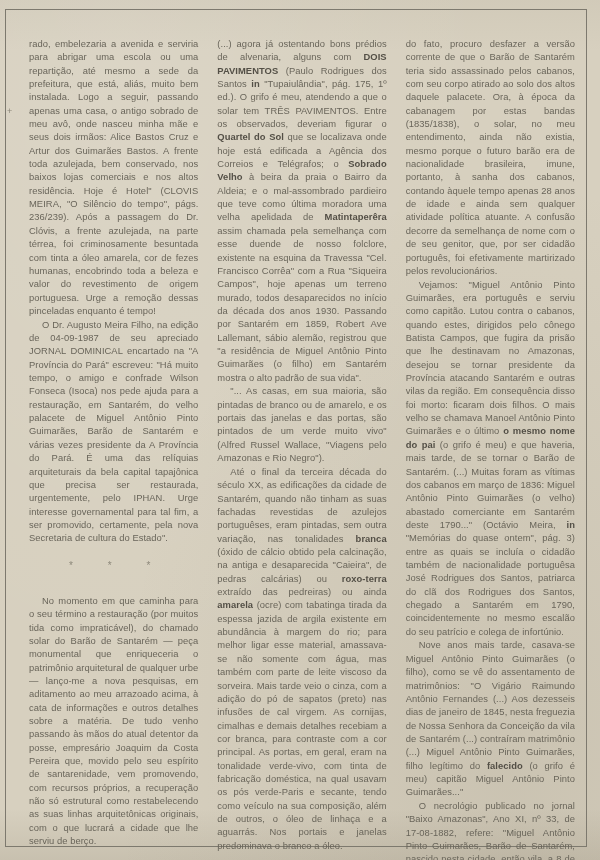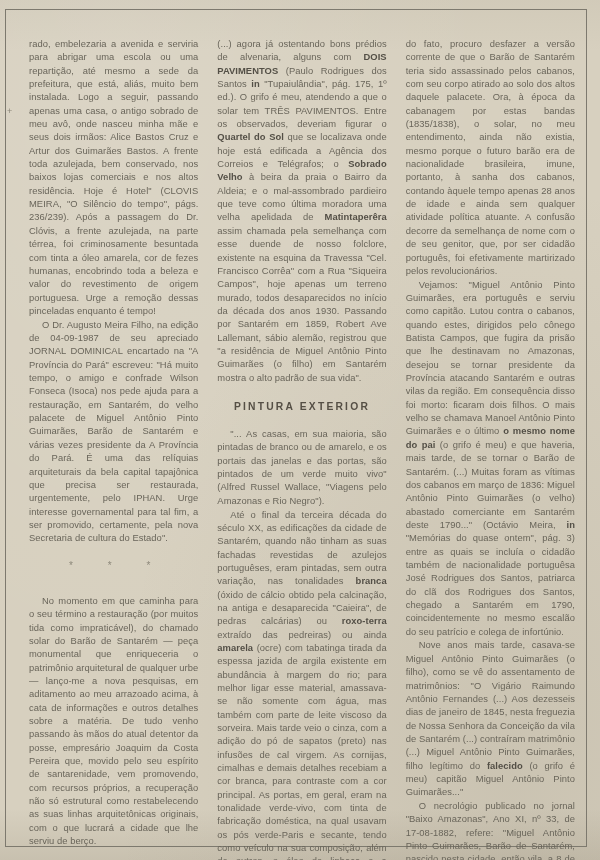--- a/index.html
+++ b/index.html
@@ -60,21 +60,20 @@
 
 <div class="columns">
   <div class="column">
       <p class="para"><span>rado, embelezaria a avenida e serviria para abrigar uma escola ou uma repartição, até mesmo a sede da prefeitura, que está, aliás, muito bem instalada. Logo a seguir, passando apenas uma casa, o antigo sobrado de meu avô, onde nasceu minha mãe e seus dois irmãos: Alice Bastos Cruz e Artur dos Guimarães Bastos. A frente toda azulejada, bem conservado, nos baixos lojas comerciais e nos altos residência. Hoje é Hotel" (CLOVIS MEIRA, "O Silêncio do tempo", págs. 236/239). Após a passagem do Dr. Clóvis, a frente azulejada, na parte térrea, foi criminosamente besuntada com tinta a óleo amarela, cor de fezes humanas, encobrindo toda a beleza e valor do revestimento de origem portuguesa. Urge a remoção dessas pinceladas enquanto é tempo!</span></p>
       <p class="para indent"><span>O Dr. Augusto Meira Filho, na edição de 04-09-1987 de seu apreciado JORNAL DOMINICAL encartado na "A Província do Pará" escreveu: "Há muito tempo, o amigo e confrade Wilson Fonseca (Isoca) nos pede ajuda para a restauração, em Santarém, do velho palacete de Miguel Antônio Pinto Guimarães, Barão de Santarém e várias vezes presidente da A Província do Pará. É uma das relíquias arquiteturais da bela capital tapajônica que precisa ser restaurada, urgentemente, pelo IPHAN. Urge interesse governamental para tal fim, a ser promovido, certamente, pela nova Secretaria de cultura do Estado".</span></p>
       <div class="separator">* * *</div>
       <p class="para indent"><span>No momento em que caminha para o seu término a restauração (por muitos tida como impraticável), do chamado solar do Barão de Santarém — peça monumental que enriqueceria o patrimônio arquitetural de qualquer urbe — lanço-me a nova pesquisas, em aditamento ao meu arrazoado acima, à cata de informações e outros detalhes sobre a matéria. De tudo venho passando às mãos do atual detentor da posse, empresário Joaquim da Costa Pereira que, movido pelo seu espírito de santarenidade, vem promovendo, com recursos próprios, a recuperação não só estrutural como restabelecendo as suas linhas arquitetônicas originais, com o que lucrará a cidade que lhe serviu de berço.</span></p>
     </div>
   <div class="column">
       <p class="para"><span>(...) agora já ostentando bons prédios de alvenaria, alguns com </span><span class="bold">DOIS PAVIMENTOS</span><span> (Paulo Rodrigues dos Santos </span><span class="bold">in</span><span> "Tupaiulândia", pág. 175, 1º ed.). O grifo é meu, atendendo a que o solar tem TRÊS PAVIMENTOS. Entre os observados, deveriam figurar o </span><span class="bold">Quartel do Sol</span><span> que se localizava onde hoje está edificada a Agência dos Correios e Telégrafos; o </span><span class="bold">Sobrado Velho</span><span> à beira da praia o Bairro da Aldeia; e o mal-assombrado pardieiro que teve como última moradora uma velha apelidada de </span><span class="bold">Matintaperêra</span><span> assim chamada pela semelhança com esse duende de nosso folclore, existente na esquina da Travessa "Cel. Francisco Corrêa" com a Rua "Siqueira Campos", hoje apenas um terreno murado, todos desaparecidos no início da década dos anos 1930. Passando por Santarém em 1859, Robert Ave Lallemant, sábio alemão, registrou que "a residência de Miguel Antônio Pinto Guimarães (o filho) em Santarém mostra o alto padrão de sua vida".</span></p>
-      <h3 class="heading">PINTURA EXTERIOR</h3>
       <p class="para indent"><span>"... As casas, em sua maioria, são pintadas de branco ou de amarelo, e os portais das janelas e das portas, são pintados de um verde muito vivo" (Alfred Russel Wallace, "Viagens pelo Amazonas e Rio Negro").</span></p>
       <p class="para indent"><span>Até o final da terceira década do século XX, as edificações da cidade de Santarém, quando não tinham as suas fachadas revestidas de azulejos portuguêses, eram pintadas, sem outra variação, nas tonalidades </span><span class="bold">branca</span><span> (óxido de cálcio obtido pela calcinação, na antiga e desaparecida "Caieira", de pedras calcárias) ou </span><span class="bold">roxo-terra</span><span> extraído das pedreiras) ou ainda </span><span class="bold">amarela</span><span> (ocre) com tabatinga tirada da espessa jazida de argila existente em abundância à margem do rio; para melhor ligar esse material, amassava-se não somente com água, mas também com parte de leite viscoso da sorveira. Mais tarde veio o cinza, com a adição do pó de sapatos (preto) nas infusões de cal virgem. As cornijas, cimalhas e demais detalhes recebiam a cor branca, para contraste com a cor principal. As portas, em geral, eram na tonalidade verde-vivo, com tinta de fabricação doméstica, na qual usavam os pós verde-Paris e secante, tendo como veículo na sua composição, além de outros, o óleo de linhaça e a aguarrás. Nos portais e janelas predominava o branco a óleo.</span></p>
     </div>
   <div class="column">
       <p class="para"><span>do fato, procuro desfazer a versão corrente de que o Barão de Santarém teria sido assassinado pelos cabanos, com seu corpo atirado ao solo dos altos daquele palacete. Ora, à época da cabanagem por estas bandas (1835/1838), o solar, no meu entendimento, ainda não existia, mesmo porque o futuro barão era de nacionalidade brasileira, imune, portanto, à sanha dos cabanos, contando àquele tempo apenas 28 anos de idade e ainda sem qualquer atividade política atuante. A confusão decorre da semelhança de nome com o de seu genitor, que, por ser cidadão português, foi efetivamente martirizado pelos revolucionários.</span></p>
       <p class="para indent"><span>Vejamos: "Miguel Antônio Pinto Guimarães, era português e serviu como capitão. Lutou contra o cabanos, quando estes, dirigidos pelo cônego Batista Campos, que fugira da prisão que lhe destinavam no Amazonas, desejou se tornar presidente da Província atacando Santarém e outras vilas da região. Em consequência disso foi morto: ficaram dois filhos. O mais velho se chamava Manoel Antônio Pinto Guimarães e o último </span><span class="bold">o mesmo nome do pai</span><span> (o grifo é meu) e que haveria, mais tarde, de se tornar o Barão de Santarém. (...) Muitas foram as vítimas dos cabanos em março de 1836: Miguel Antônio Pinto Guimarães (o velho) abastado comerciante em Santarém deste 1790..." (Octávio Meira, </span><span class="bold">in</span><span> "Memórias do quase ontem", pág. 3) entre as quais se incluía o cidadão também de nacionalidade portuguêsa José Rodrigues dos Santos, patriarca do clã dos Rodrigues dos Santos, chegado a Santarém em 1790, coincidentemente no mesmo escalão do seu patrício e colega de infortúnio.</span></p>
       <p class="para indent"><span>Nove anos mais tarde, casava-se Miguel Antônio Pinto Guimarães (o filho), como se vê do assentamento de matrimônios: "O Vigário Raimundo Antônio Fernandes (...) Aos dezesseis dias de janeiro de 1845, nesta freguezia de Nossa Senhora da Conceição da vila de Santarém (...) contraíram matrimônio (...) Miguel Antônio Pinto Guimarães, filho legítimo do </span><span class="bold">falecido</span><span> (o grifo é meu) capitão Miguel Antônio Pinto Guimarães..."</span></p>
       <p class="para indent"><span>O necrológio publicado no jornal "Baixo Amazonas", Ano XI, nº 33, de 17-08-1882, refere: "Miguel Antônio Pinto Guimarães, Barão de Santarém, nascido nesta cidade, então vila, a 8 de junho de 1808, sendo seus pais: </span></p>
     </div>
 </div>

